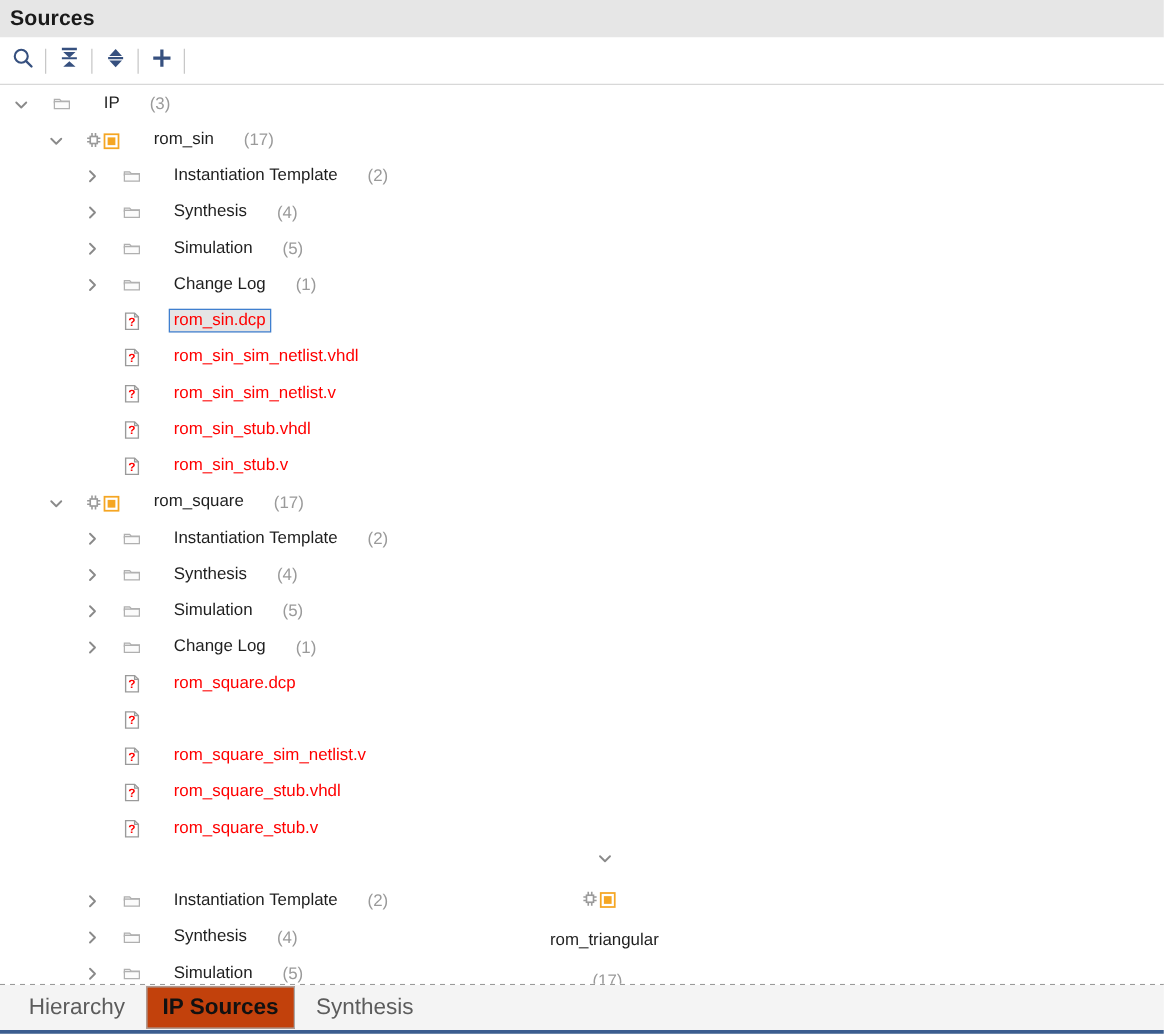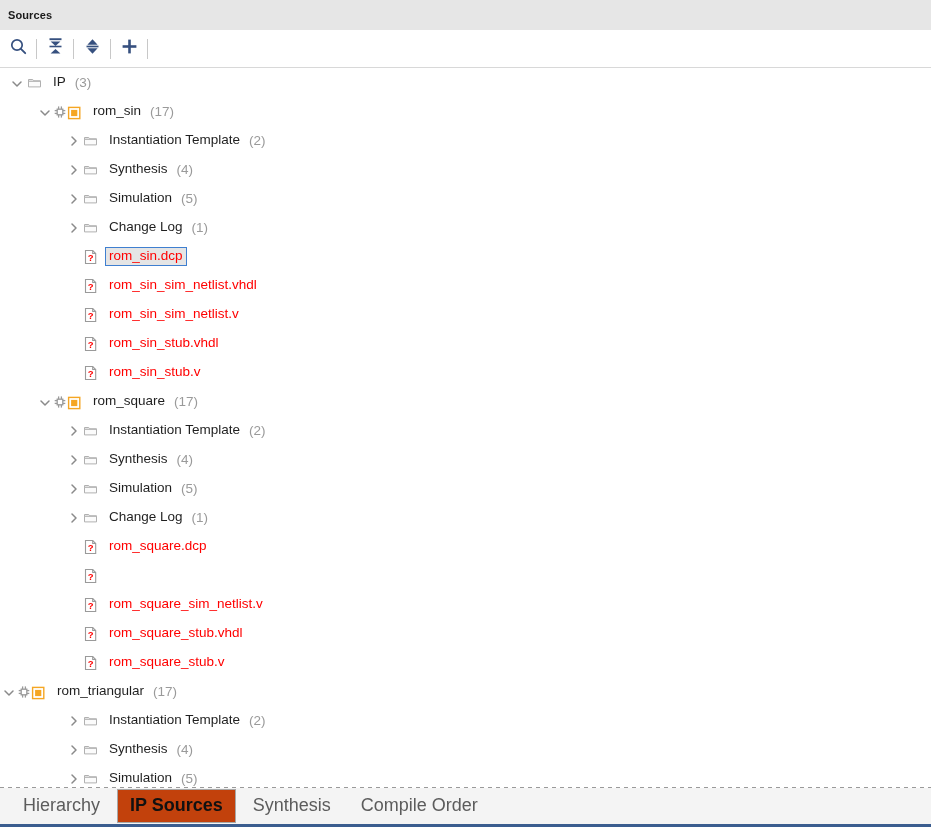--- a/index.html
+++ b/index.html
@@ -26,21 +26,21 @@
   .panel-header {
     height: 30px;
     background: #e6e6e6;
     display: flex;
     align-items: center;
     padding-left: 8px;
     box-sizing: border-box;
     flex: 0 0 auto;
   }
   .panel-title {
-    font-size: 11px;
+    font-size: 17px;
     font-weight: bold;
     color: #1a1a1a;
     letter-spacing: 0.1px;
   }
 
   
   .toolbar {
     height: 38px;
     background: #ffffff;
     display: flex;
@@ -73,20 +73,21 @@
   .tree {
     position: absolute;
     top: 0; left: 0; right: 0;
   }
   .row {
     height: 29px;
     display: flex;
     align-items: center;
     white-space: nowrap;
     box-sizing: border-box;
+    gap: 15px;
   }
   .twisty {
     width: 18px;
     height: 18px;
     flex: 0 0 auto;
     display: flex;
     align-items: center;
     justify-content: center;
     cursor: pointer;
   }
@@ -549,21 +550,21 @@
             <svg width="16" height="16" viewBox="0 0 16 16">
               <path d="M2.5 1.5 h7.2 l3.0 3.0 v10 h-10.2 z" fill="#ffffff" stroke="#9a9a9a" stroke-width="1.1"></path>
               <path d="M9.7 1.5 v3.0 h3.0" fill="none" stroke="#9a9a9a" stroke-width="1.1"></path>
               <text x="7.6" y="11.6" font-family="Liberation Sans, sans-serif" font-size="9.5" font-weight="bold" fill="#ff0000" text-anchor="middle">?</text>
             </svg>
           </span>
           <span class="label-box">
             <span class="label red">rom_square_stub.v</span>
           </span>
         </div>
-        <div class="row" style="">
+        <div class="row" style="padding-left: 36px; flex-direction: column;">
           <span class="twisty">
             <svg width="16" height="16" viewBox="0 0 16 16">
               <path d="M4 7 L8 11 L12 7" fill="none" stroke="#8a8a8a" stroke-width="1.5" stroke-linecap="round" stroke-linejoin="round"></path>
             </svg>
           </span>
           <span class="icon" style="width: 30px;">
             <svg width="30" height="16" viewBox="0 0 30 16">
               <g stroke="#9a9a9a" stroke-width="1.3" fill="none">
                 <rect x="3.2" y="5.2" width="5.6" height="5.6"></rect>
                 <line x1="4.6" y1="5.2" x2="4.6" y2="2.4"></line>
@@ -637,17 +638,16 @@
         </div>
       </div>
   </div>
 
   <div class="tab-sep"></div>
 
   <div class="tabbar" id="tabbar">
       <div class="tab"><span>Hierarchy</span></div>
       <div class="tab active"><span>IP Sources</span></div>
       <div class="tab"><span>Synthesis</span></div>
-      <div class="tab"><span>Compile Order</span></div>
     </div>
 
   <div class="bottom-accent"></div>
 </div>
 
 </body></html>

